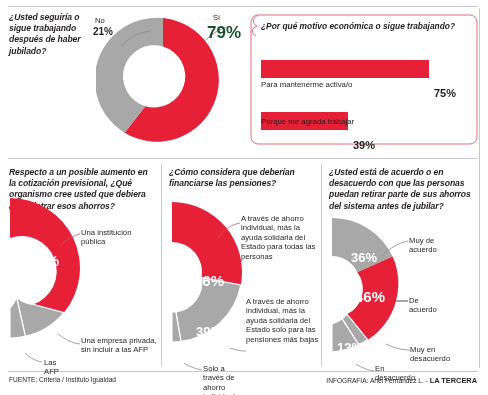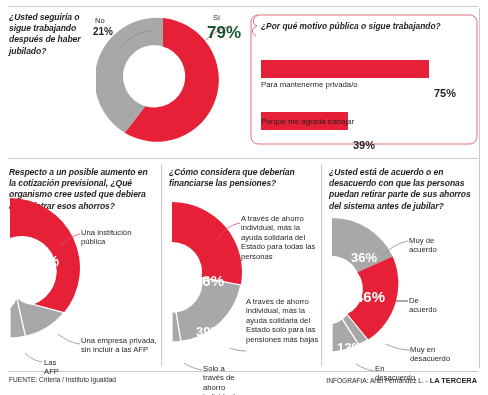--- a/index.html
+++ b/index.html
@@ -207,31 +207,31 @@
 
 <div id="bar-panel">
   <svg class="bubble-svg" width="228" height="131" viewBox="0 0 228 131">
     <path d="M 8 1 H 220 A 7 7 0 0 1 227 8 V 123 A 7 7 0 0 1 220 130
              H 8 A 7 7 0 0 1 1 123 V 30
              L 1 30 L 1 8 A 7 7 0 0 1 8 1 Z" fill="none" stroke="#e26d7d" stroke-width="1"></path>
 
     <path d="M 8 1 C 2 4, 2 10, 7 12 C 1 14, 1 20, 6 22" fill="none" stroke="#e26d7d" stroke-width="1"></path>
   </svg>
 
-  <div class="bubble-title">¿Por qué motivo pública o sigue trabajando?</div>
+  <div class="bubble-title">¿Por qué motivo económica o sigue trabajando?</div>
 
   <div class="bar-group" style="top:25px;">
     <div class="bar-row">
       <div class="bar-fill" style="width:168px;"></div>
       <span class="bar-val">75%</span>
     </div>
   </div>
 
   <div class="bar-group" style="top:66px;">
-    <span class="bar-label">Para mantenerme privada/o</span>
+    <span class="bar-label">Para mantenerme activa/o</span>
     <div class="bar-row">
       <div class="bar-fill" style="width:87px;"></div>
       <span class="bar-val">39%</span>
     </div>
   </div>
 
   <div class="bar-group" style="top:103px;">
     <span class="bar-label">Porque me agrada trabajar</span>
   </div>
 </div>

